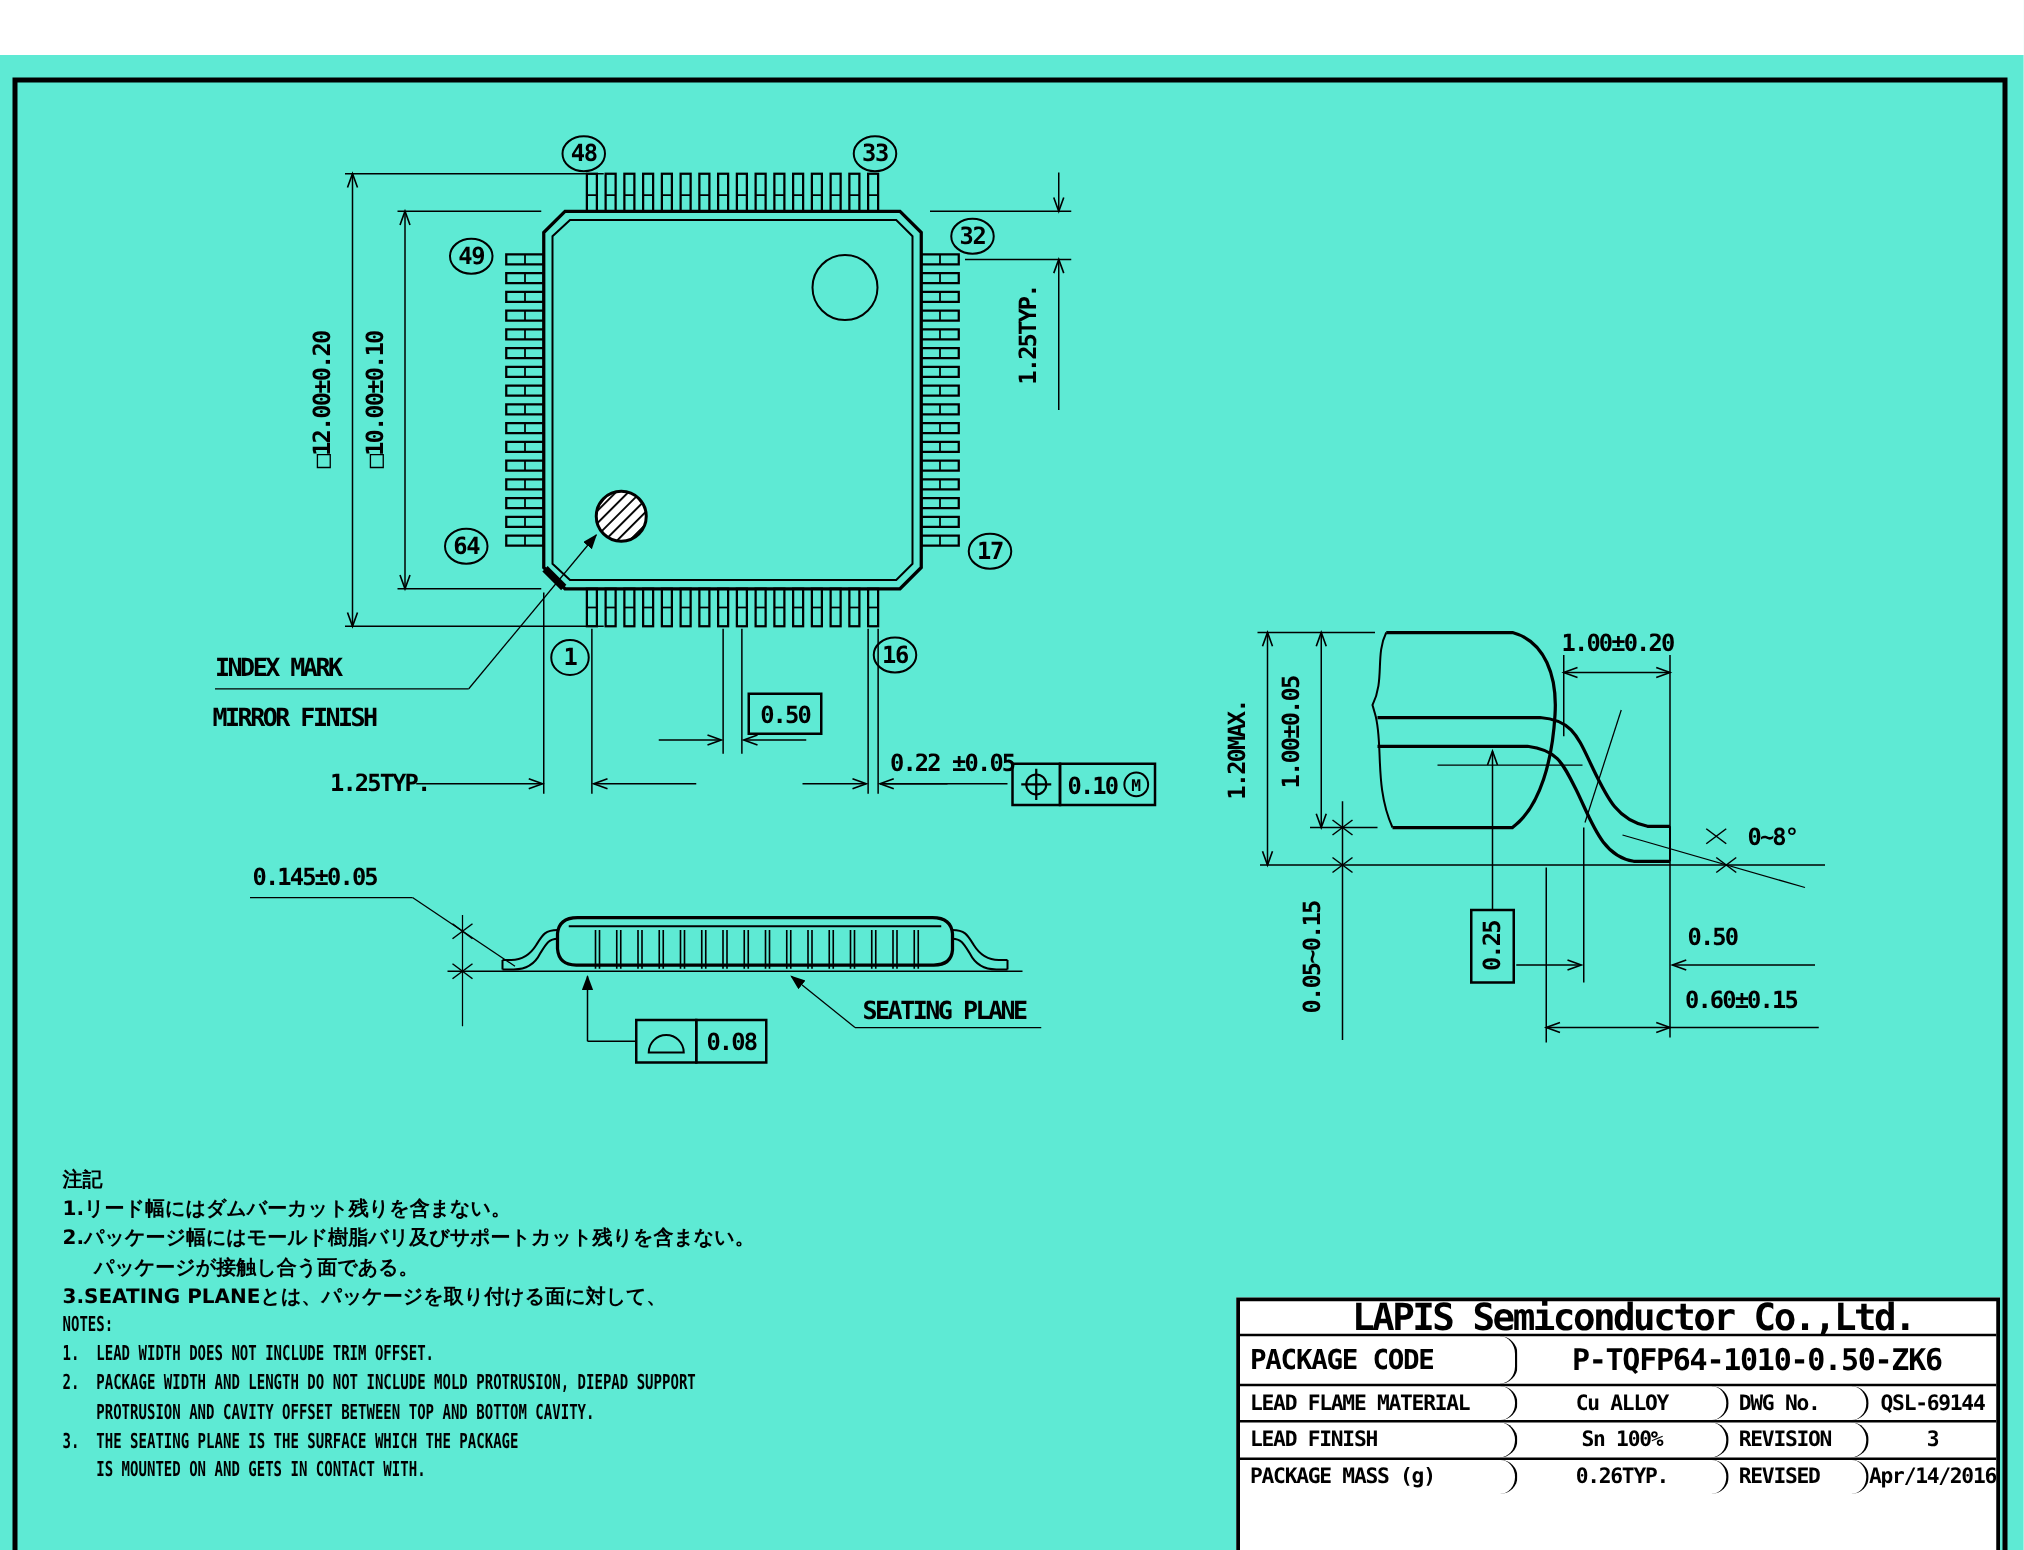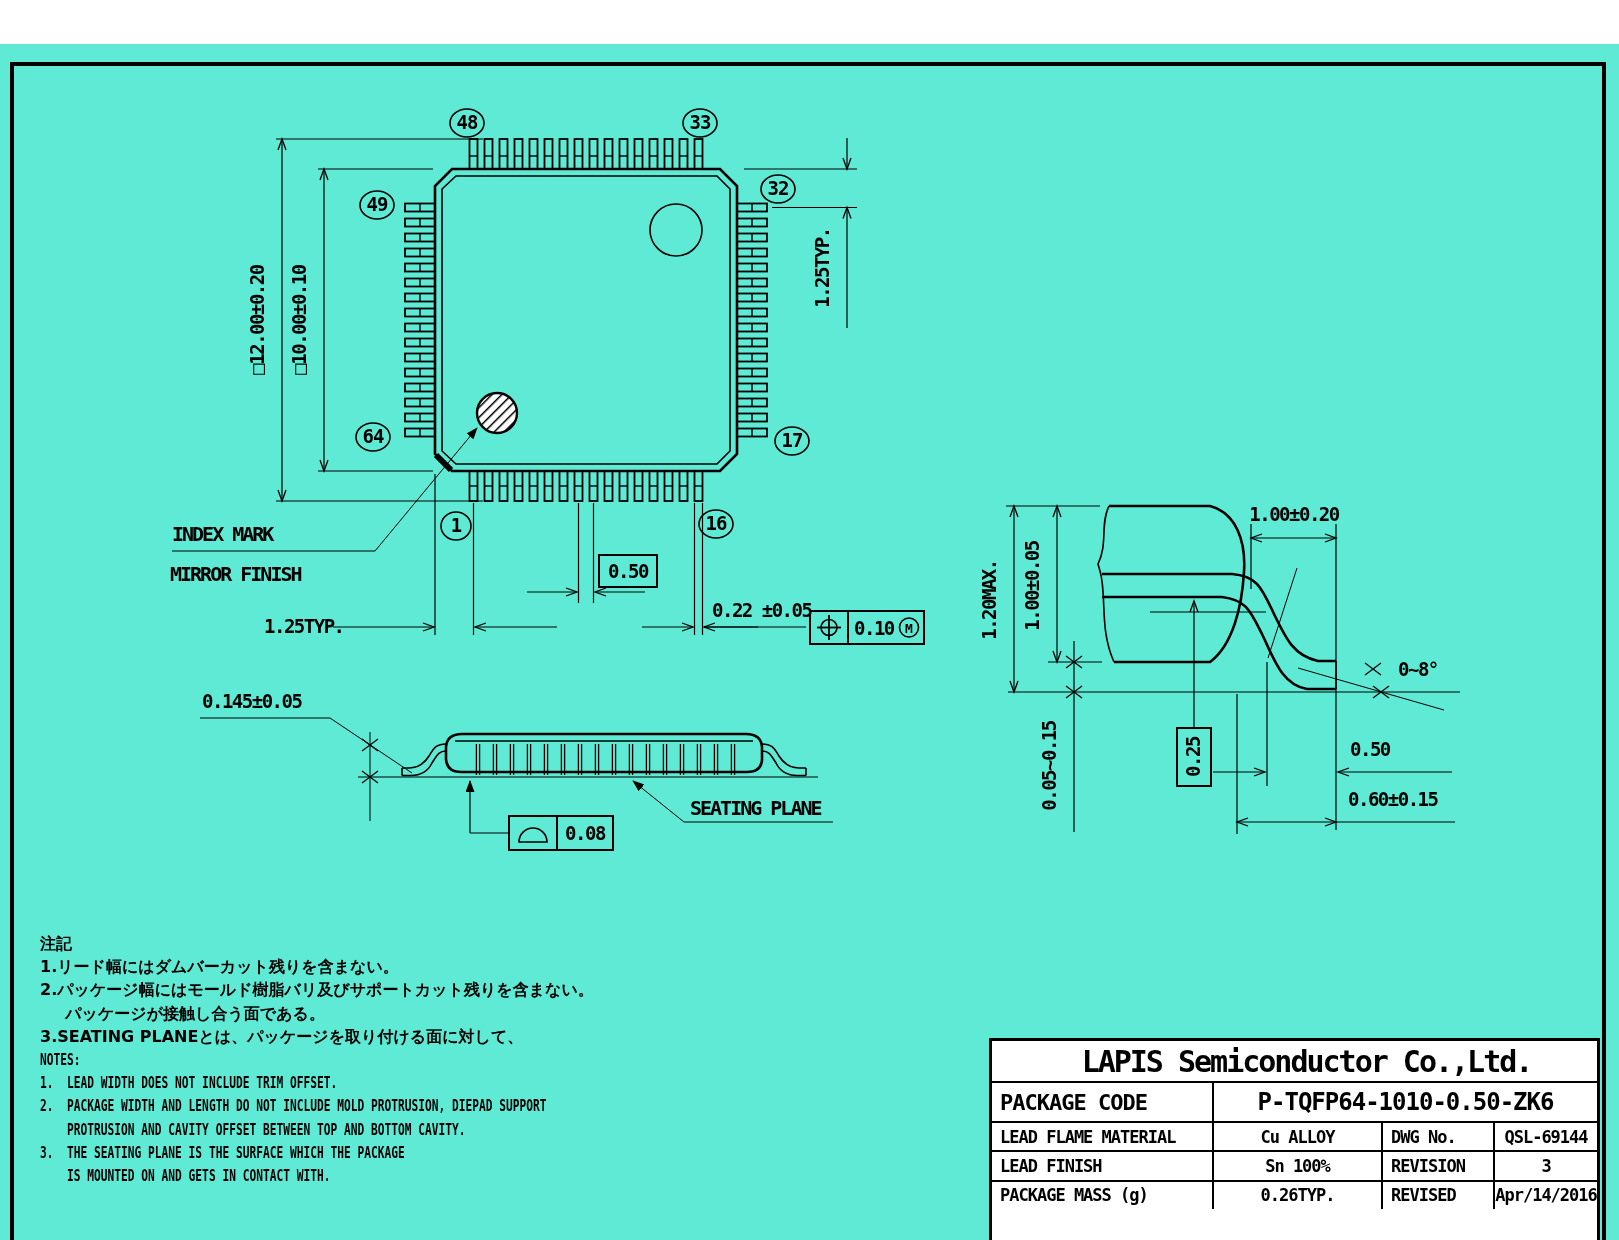--- a/index.html
+++ b/index.html
@@ -11,36 +11,36 @@
   svg text{fill:#000;}
   .dt{font:bold 19px "DejaVu Sans Mono",monospace;letter-spacing:-1.5px;}
   .lbl{font:bold 20px "DejaVu Sans Mono",monospace;letter-spacing:-2px;}
   .pn{font:bold 19px "DejaVu Sans Mono",monospace;letter-spacing:-1px;text-anchor:middle;}
   .ol{stroke:#000;stroke-width:2.6;fill:none;}
   .ol2{stroke:#000;stroke-width:1.6;fill:none;}
   .dim{stroke:#000;stroke-width:1.2;fill:none;}
   .thin{stroke:#000;stroke-width:1;fill:none;}
   .fcf{stroke:#000;stroke-width:2;fill:none;}
   
-  .notes{position:absolute;left:40px;top:890px;}
+  .notes{position:absolute;left:50px;top:890px;}
   .nline{height:23.2px;white-space:pre;}
   .ja{font:bold 16px "DejaVu Sans","Liberation Sans",sans-serif;letter-spacing:0px;}
   .en{font:bold 16.5px "DejaVu Sans Mono",monospace;transform:scaleX(.68);transform-origin:0 50%;}
   .ind{padding-left:14px;}
   
   .tblock{position:absolute;left:989px;top:994px;width:611px;height:230px;
           border:3px solid #000;box-sizing:border-box;background:#fff;}
   .trow{display:flex;border-top:2px solid #000;box-sizing:border-box;align-items:stretch;}
   .trow.first{border-top:none;}
   .tc{display:flex;align-items:center;box-sizing:border-box;
-      font:bold 17px "DejaVu Sans Mono",monospace;letter-spacing:-1px;}
+      font:bold 17px "DejaVu Sans Mono",monospace;letter-spacing:-1px;border-radius:14px;}
   .tc.rb{border-right:2px solid #000;}
   .tc.lab{padding-left:8px;justify-content:flex-start;}
   .tc.val{justify-content:center;text-align:center;}
-  .company{height:40px;justify-content:center;display:flex;align-items:center;width:100%;
+  .company{height:26px;justify-content:center;display:flex;align-items:center;width:100%;
            font:bold 30px "DejaVu Sans Mono",monospace;letter-spacing:-2px;padding-left:24px;}
   .coderow{height:40px;}
   .coderow .tc{font-size:22px;}
   .datarow{height:29.4px;}
   .w1{width:222px;} .w2{width:169px;} .w3{width:112px;} .w4{flex:1;}
   .codeval{flex:1;justify-content:center;font:bold 24px "DejaVu Sans Mono",monospace;letter-spacing:-1px;display:flex;align-items:center;}
 </style>
 </head>
 <body>
 

